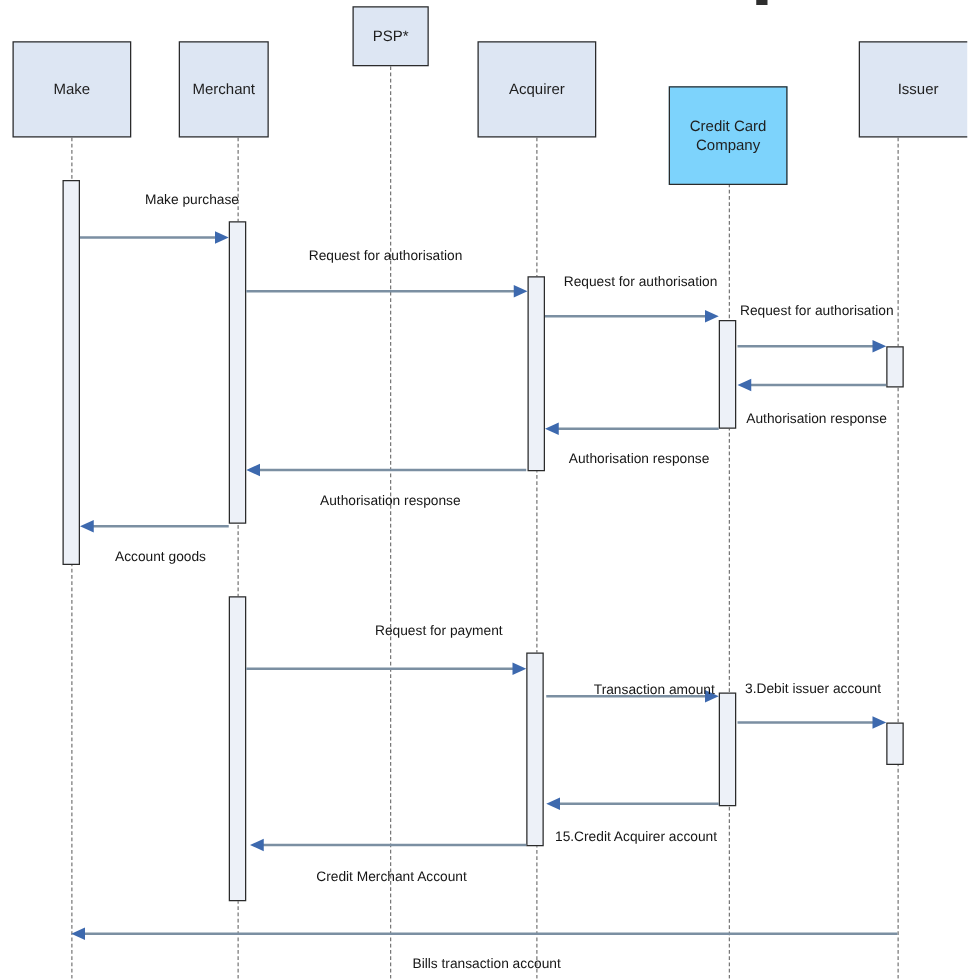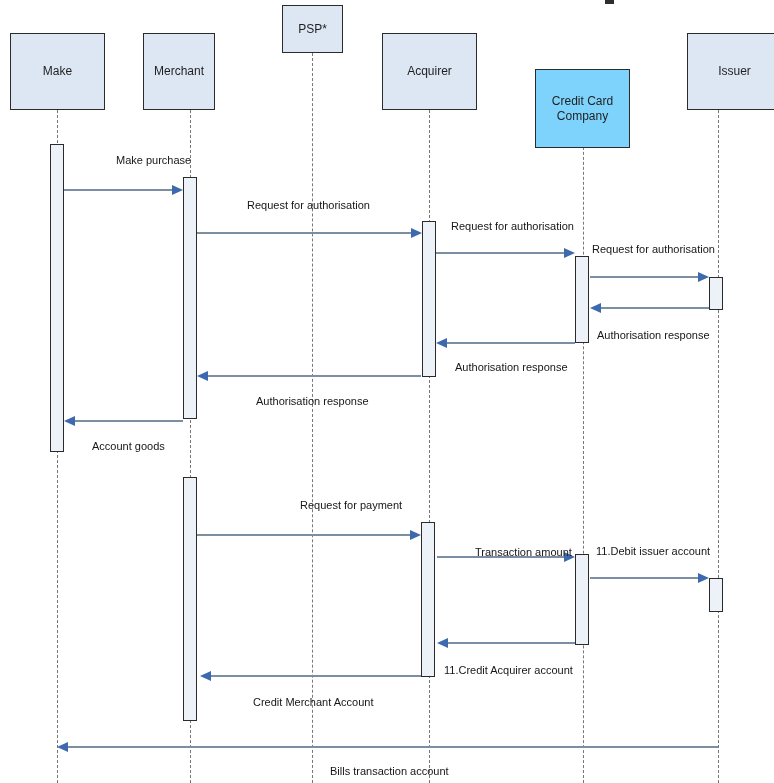--- a/index.html
+++ b/index.html
@@ -103,24 +103,24 @@
     <div class="msg-head" style="top: 416px; left: 64px; border-right: 11px solid rgb(61, 105, 174);"></div>
     <div class="msg-label" style="left: 92px; top: 440px;">Account goods</div>
     <div class="msg-line" style="top: 534px; left: 197px; width: 215px; background: rgb(123, 143, 162);"></div>
     <div class="msg-head" style="top: 530px; left: 410px; border-left: 11px solid rgb(61, 105, 174);"></div>
     <div class="msg-label" style="left: 258px; top: 499px; margin-left: 42px;">Request for payment</div>
     <div class="msg-line" style="top: 556px; left: 437px; width: 129px; background: rgb(123, 143, 162);"></div>
     <div class="msg-head" style="top: 552px; left: 564px; border-left: 11px solid rgb(61, 105, 174);"></div>
     <div class="msg-label" style="left: 475px; top: 522px; margin-top: 24px;">Transaction amount</div>
     <div class="msg-line" style="top: 577px; left: 590px; width: 110px; background: rgb(123, 143, 162);"></div>
     <div class="msg-head" style="top: 573px; left: 698px; border-left: 11px solid rgb(61, 105, 174);"></div>
-    <div class="msg-label" style="left: 596px; top: 545px;">11.Debit issuer account</div>
+    <div class="msg-label" style="left: 596px; top: 545px;">3.Debit issuer account</div>
     <div class="msg-line" style="top: 642px; left: 446px; width: 129px; background: rgb(123, 143, 162);"></div>
     <div class="msg-head" style="top: 638px; left: 437px; border-right: 11px solid rgb(61, 105, 174);"></div>
-    <div class="msg-label" style="left: 444px; top: 664px;">11.Credit Acquirer account</div>
+    <div class="msg-label" style="left: 444px; top: 664px;">15.Credit Acquirer account</div>
     <div class="msg-line" style="top: 675px; left: 209px; width: 212px; background: rgb(123, 143, 162);"></div>
     <div class="msg-head" style="top: 671px; left: 200px; border-right: 11px solid rgb(61, 105, 174);"></div>
     <div class="msg-label" style="left: 253px; top: 696px;">Credit Merchant Account</div>
     <div class="msg-line" style="top: 746px; left: 66px; width: 652px; background: rgb(123, 143, 162);"></div>
     <div class="msg-head" style="top: 742px; left: 57px; border-right: 11px solid rgb(61, 105, 174);"></div>
     <div class="msg-label" style="left: 330px; top: 765px;">Bills transaction account</div>
     <div class="actor-box" style="left: 10px; top: 33px; width: 95px; height: 77px; background: rgb(221, 230, 243); border-color: rgb(43, 43, 43);">
       <span>Make</span>
     </div>
     <div class="actor-box" style="left: 143px; top: 33px; width: 72px; height: 77px; background: rgb(221, 230, 243); border-color: rgb(43, 43, 43);">

